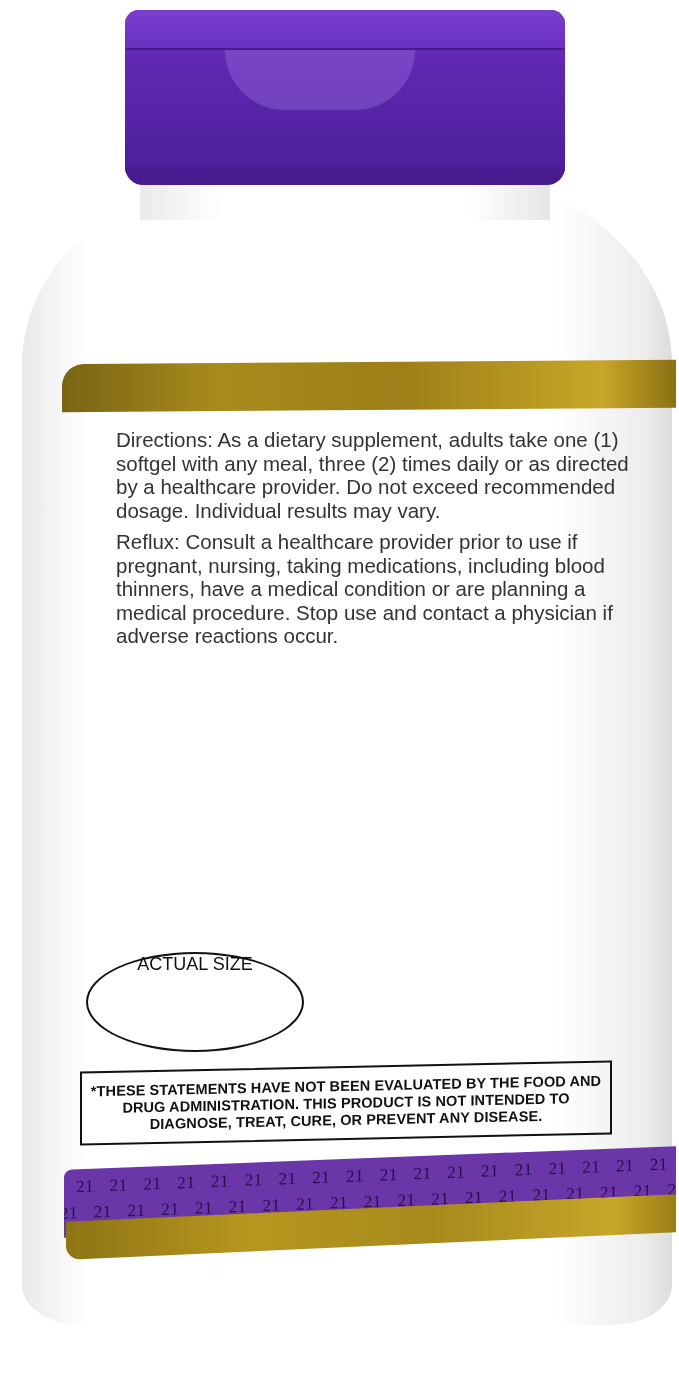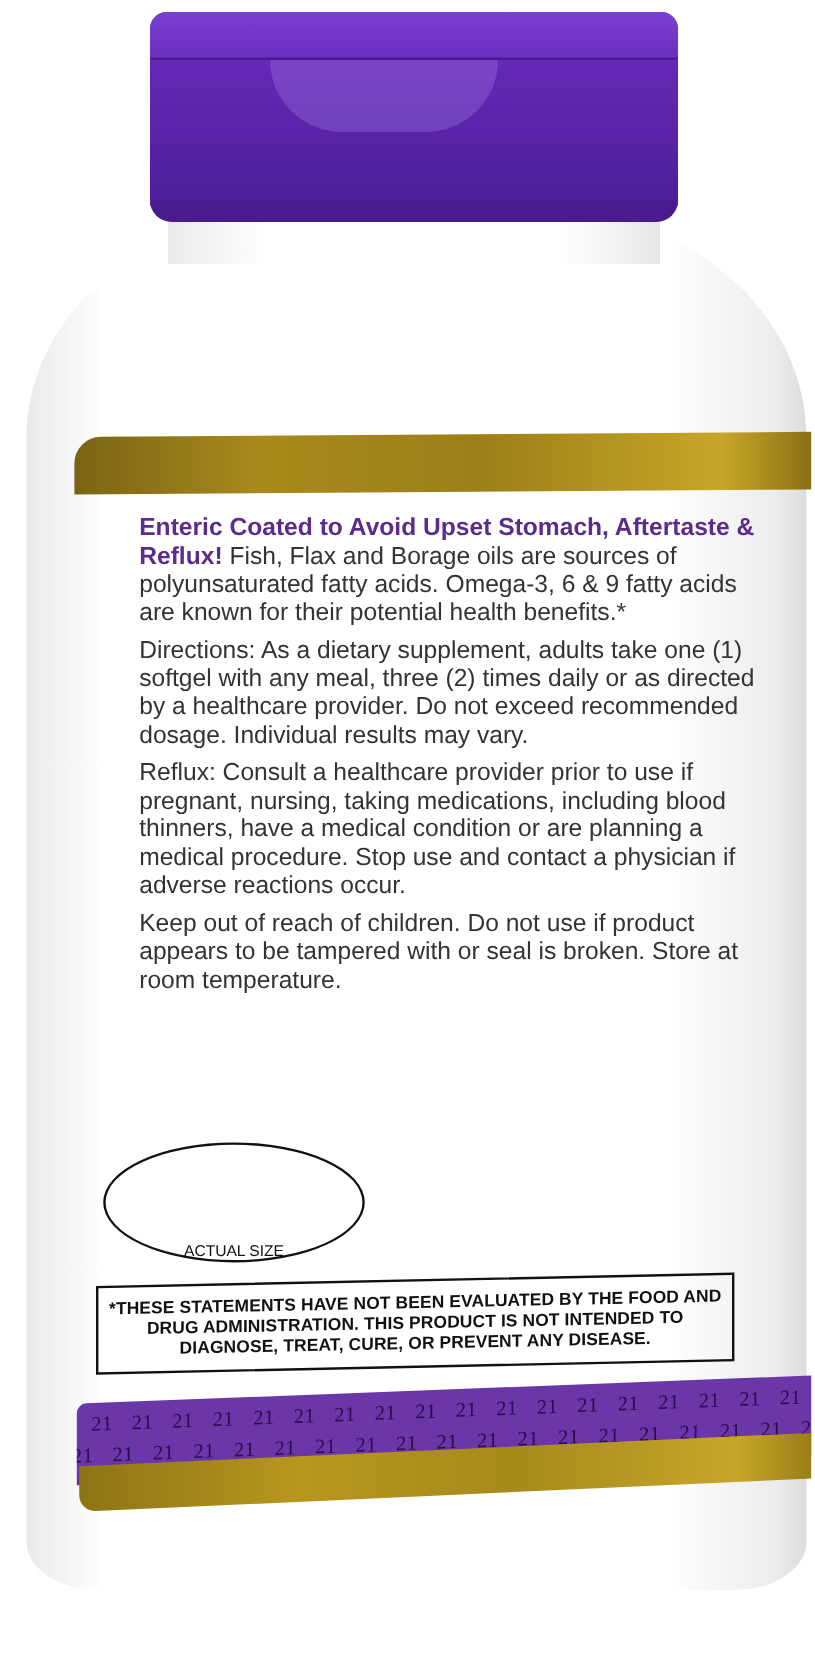--- a/index.html
+++ b/index.html
@@ -23,22 +23,22 @@
                background:#4a1b8f; border-radius:0 0 30px 30px; }
   .gold-top { position:absolute; left:62px; top:362px; width:614px; height:48px;
               background:linear-gradient(90deg,#7a6414,#a88a1c 25%,#9c7f18 55%,#c8a628 88%,#8a7014);
               border-radius:22px 0 0 0; transform:skewY(-0.4deg); }
   .label-body { position:absolute; left:62px; top:408px; width:600px; height:700px; }
   .text { position:absolute; left:116px; top:428px; width:530px; color:#333; font-size:20.5px; line-height:23.5px; }
   .text p { margin:0 0 8px 0; }
   .purple { color:#5c2c8a; font-weight:bold; }
   .b { font-weight:normal; color:#333; }
   .oval { position:absolute; left:86px; top:952px; width:214px; height:96px;
-          border:2.5px solid #111; border-radius:50%; display:flex; align-items:flex-end; justify-content:center;
-          font-size:13px; color:#111; }
+          border:2.5px solid #111; border-radius:50%; display:flex; align-items:flex-start; justify-content:center;
+          font-size:18px; color:#111; }
   .disclaimer { position:absolute; left:80px; top:1066px; width:528px; height:70px; border:2px solid #111;
                 transform:skewY(-1.2deg); display:flex; align-items:center; justify-content:center; text-align:center;
                 font-weight:bold; font-size:14.5px; line-height:17px; color:#111; letter-spacing:0.1px; }
   .purple-band { position:absolute; left:64px; top:1158px; width:612px; height:68px;
                  background:#6a36a8; transform:skewY(-2.2deg); border-radius:8px 0 0 0; overflow:hidden; }
   .band-row { white-space:nowrap; font-family:"Liberation Serif", serif; font-size:17px; color:#2a0e4d;
               letter-spacing:0.5px; word-spacing:11px; }
   .band-row.r1 { position:absolute; top:8px; left:12px; }
   .band-row.r2 { position:absolute; top:34px; left:-4px; }
   .gold-bottom { position:absolute; left:66px; top:1208px; width:610px; height:38px;
@@ -53,24 +53,22 @@
 <div class="cap">
   <div class="cap-rim"></div>
   <div class="cap-shine"></div>
   <div class="cap-skirt"></div>
 </div>
 
 <div class="gold-top"></div>
 <div class="label-body"></div>
 
 <div class="text">
-  <p><span class="purple">Enteric Coated to Avoid Upset Stomach, Aftertaste &amp; Reflux!</span><span> Fish, Flax and Borage oils are sources of polyunsaturated fatty acids. Omega-3, 6 &amp; 9 fatty acids are known for their potential health benefits.*</span></p>
   <p><span class="b">Directions:</span><span> As a dietary supplement, adults take one (1) softgel with any meal, three (2) times daily or as directed by a healthcare provider. Do not exceed recommended dosage. Individual results may vary.</span></p>
   <p><span class="b">Reflux:</span><span> Consult a healthcare provider prior to use if pregnant, nursing, taking medications, including blood thinners, have a medical condition or are planning a medical procedure. Stop use and contact a physician if adverse reactions occur.</span></p>
-  <p><span class="b">Keep out of reach of children.</span><span> Do not use if product appears to be tampered with or seal is broken. Store at room temperature.</span></p>
 </div>
 
 <div class="oval">
   <span>ACTUAL SIZE</span>
 </div>
 
 <div class="disclaimer">
   <span>*THESE STATEMENTS HAVE NOT BEEN EVALUATED BY THE FOOD AND DRUG ADMINISTRATION. THIS PRODUCT IS NOT INTENDED TO DIAGNOSE, TREAT, CURE, OR PREVENT ANY DISEASE.</span>
 </div>
 

